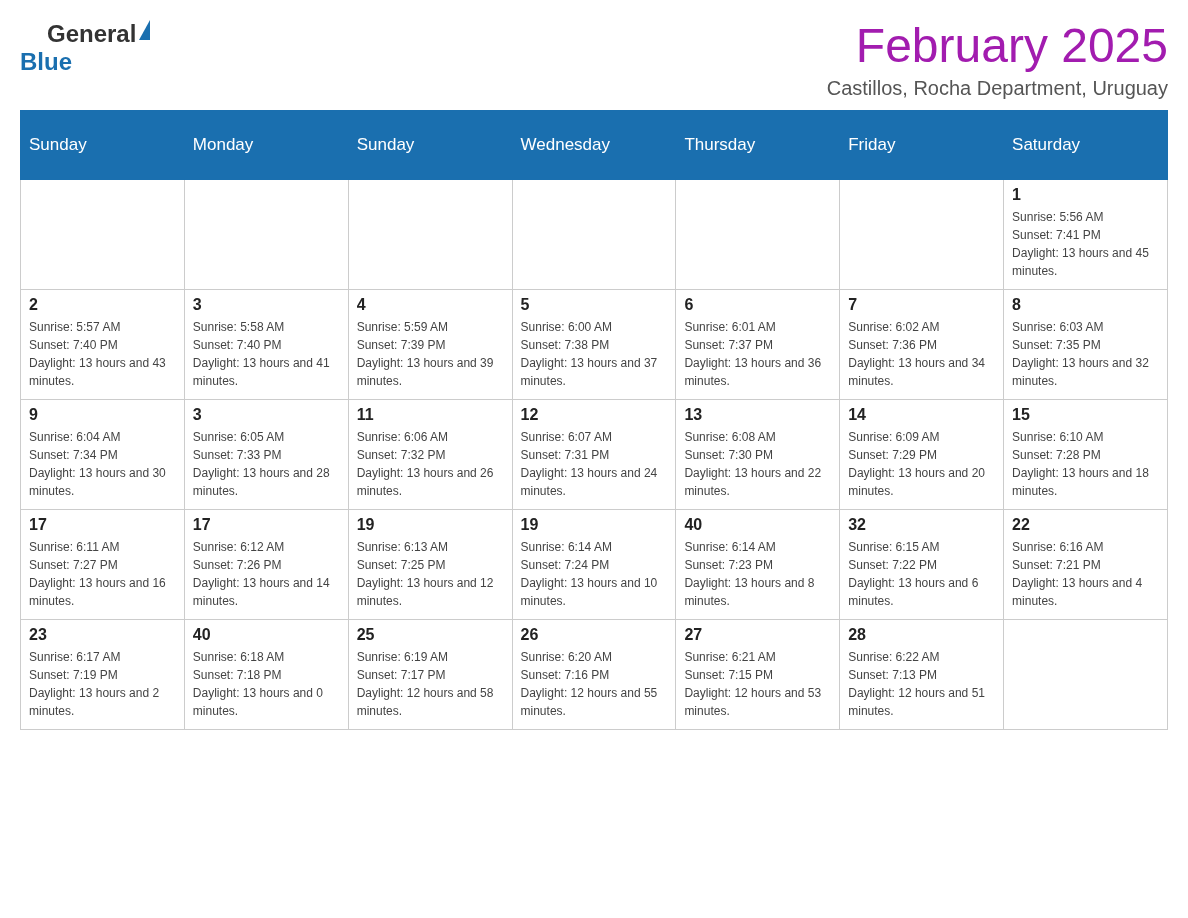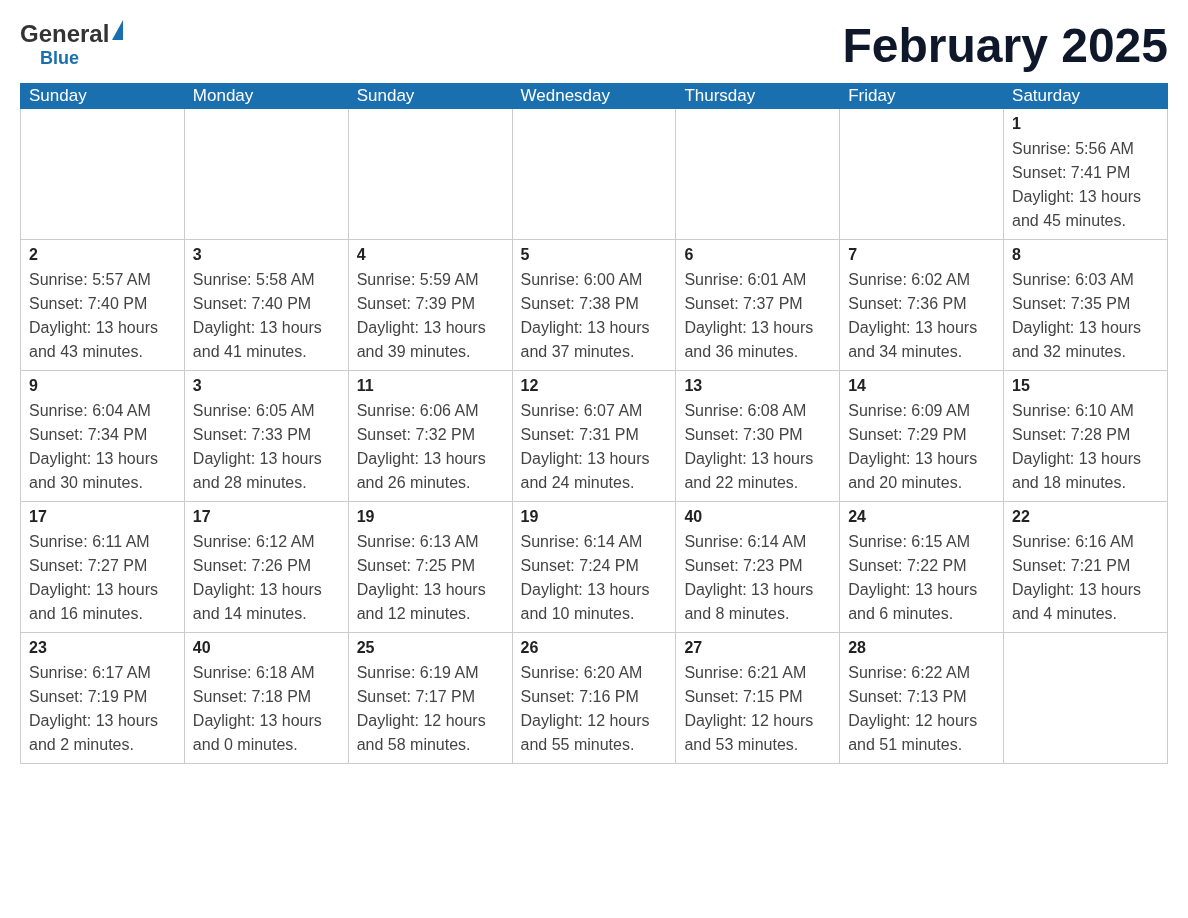--- a/index.html
+++ b/index.html
@@ -14,40 +14,40 @@
       display: flex;
       justify-content: space-between;
       align-items: flex-start;
       margin-bottom: 10px;
     }
     .title-section {
       text-align: right;
     }
     .month-title {
       font-size: 48px;
-      font-weight: bold;
-      color: #0f172a;
+      font-weight: normal;
+      color: #a21caf;
       line-height: 1.1;
     }
     .location-subtitle {
       font-size: 20px;
       color: #555;
       margin-top: 4px;
     }
     .calendar {
       width: 100%;
       border-collapse: collapse;
       margin-top: 10px;
     }
     .calendar th {
       background-color: #1a6faf;
       color: #fff;
       font-size: 17px;
       font-weight: normal;
-      padding: 2px 8px;
+      padding: 24px 8px;
       text-align: left;
       border: 1px solid #1a6faf;
     }
     .calendar td {
       border: 1px solid #ccc;
       vertical-align: top;
       padding: 6px 8px;
       width: 14.28%;
       min-height: 110px;
       background: #fff;
@@ -56,35 +56,36 @@
       height: 110px;
     }
     .day-number {
       font-size: 16px;
       font-weight: bold;
       color: #222;
       display: block;
       margin-bottom: 4px;
     }
     .day-info {
-      font-size: 16px;
+      font-size: 12px;
       color: #444;
       line-height: 1.5;
     }
     .empty-cell {
       background: #f9f9f9;
     }
     .logo-wrapper {
       display: flex;
       flex-direction: column;
       align-items: flex-start;
     }
     .logo-row {
       display: flex;
       align-items: center;
+      margin-left: 27px;
     }
     
     .triangle {
       display: inline-block;
       width: 0;
       height: 0;
       border-left: 11px solid transparent;
       border-bottom: 20px solid #1a6faf;
       margin-left: 3px;
       vertical-align: middle;
@@ -95,25 +96,26 @@
 </head>
 <body>
 
 <div class="header">
   <div class="logo-wrapper">
     <div class="logo-row">
       <span style="font-size:24px;font-weight:bold;color:#333;">General</span>
       <span class="triangle"></span>
     </div>
     <div>
-      <span style="font-size:18px;font-weight:bold;color:#1a6faf;margin-left:20px;">Blue</span>
+      <span style="font-size:24px;font-weight:bold;color:#1a6faf;margin-left:0;">Blue</span>
     </div>
   </div>
   <div class="title-section">
     <div class="month-title">February 2025</div>
+    <div class="location-subtitle">Castillos, Rocha Department, Uruguay</div>
   </div>
 </div>
 
 <table class="calendar">
   <thead>
     <tr>
     <th>Sunday</th>
         <th>Monday</th>
         <th>Sunday</th>
         <th>Wednesday</th>
@@ -210,21 +212,21 @@
         </td>
         <td>
           <span class="day-number">19</span>
           <div class="day-info">Sunrise: 6:14 AM<br>Sunset: 7:24 PM<br>Daylight: 13 hours and 10 minutes.</div>
         </td>
         <td>
           <span class="day-number">40</span>
           <div class="day-info">Sunrise: 6:14 AM<br>Sunset: 7:23 PM<br>Daylight: 13 hours and 8 minutes.</div>
         </td>
         <td>
-          <span class="day-number">24</span>
+          <span class="day-number">32</span>
           <div class="day-info">Sunrise: 6:15 AM<br>Sunset: 7:22 PM<br>Daylight: 13 hours and 6 minutes.</div>
         </td>
         <td>
           <span class="day-number">22</span>
           <div class="day-info">Sunrise: 6:16 AM<br>Sunset: 7:21 PM<br>Daylight: 13 hours and 4 minutes.</div>
         </td>
       </tr>
       <tr class="week-row">
         <td>
           <span class="day-number">23</span>

